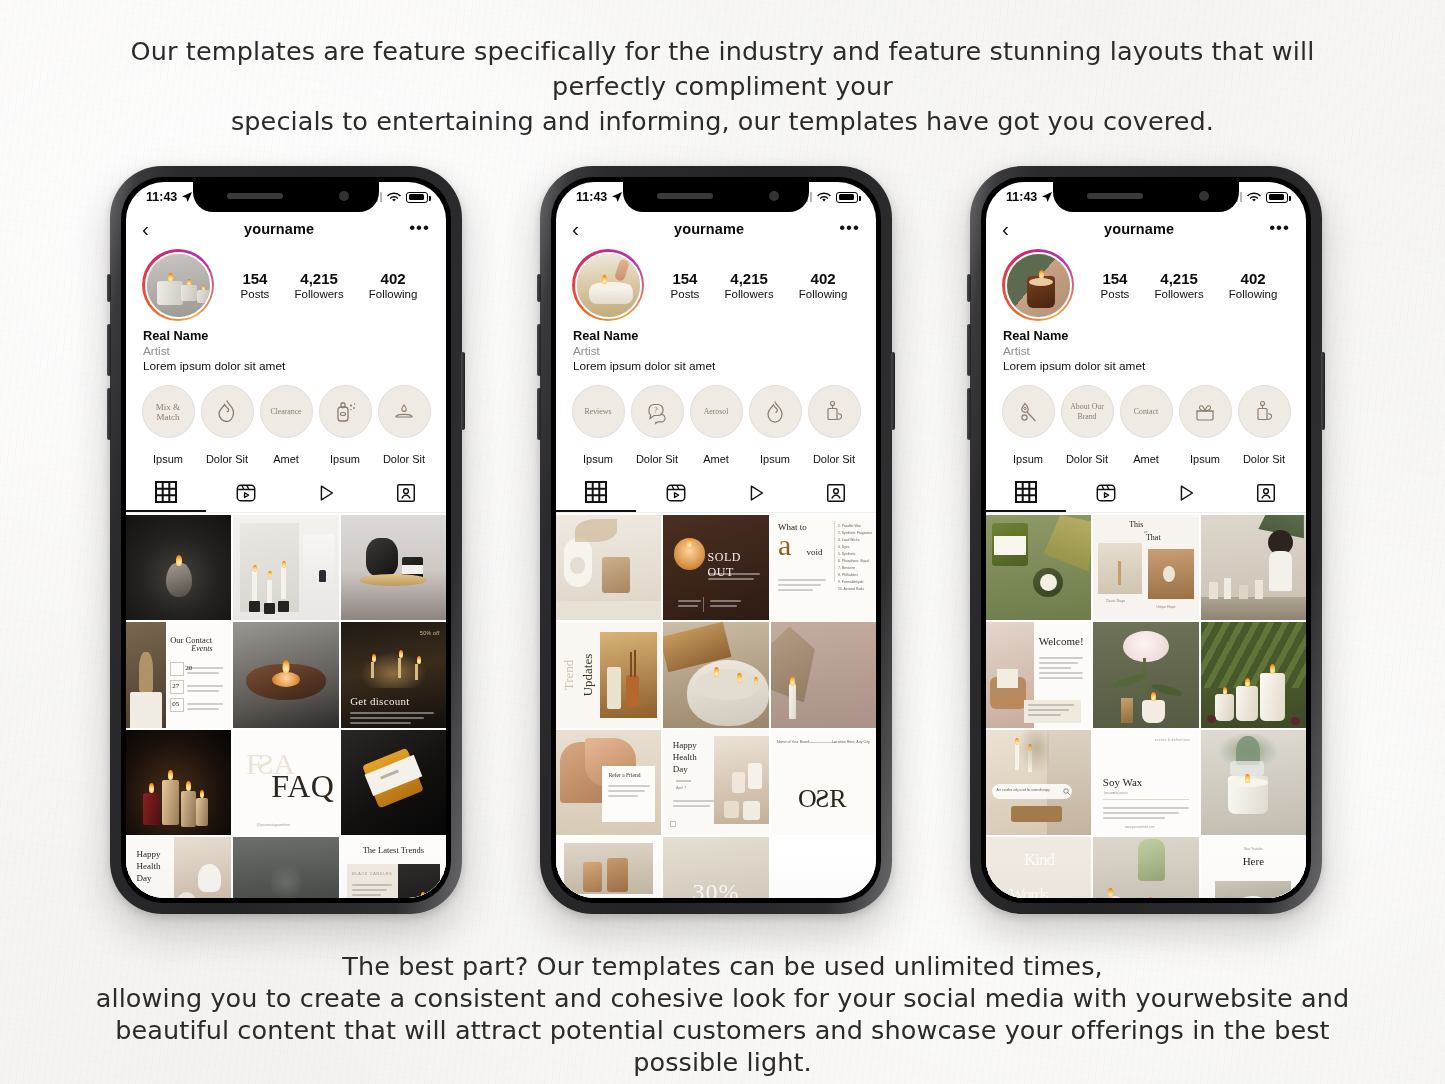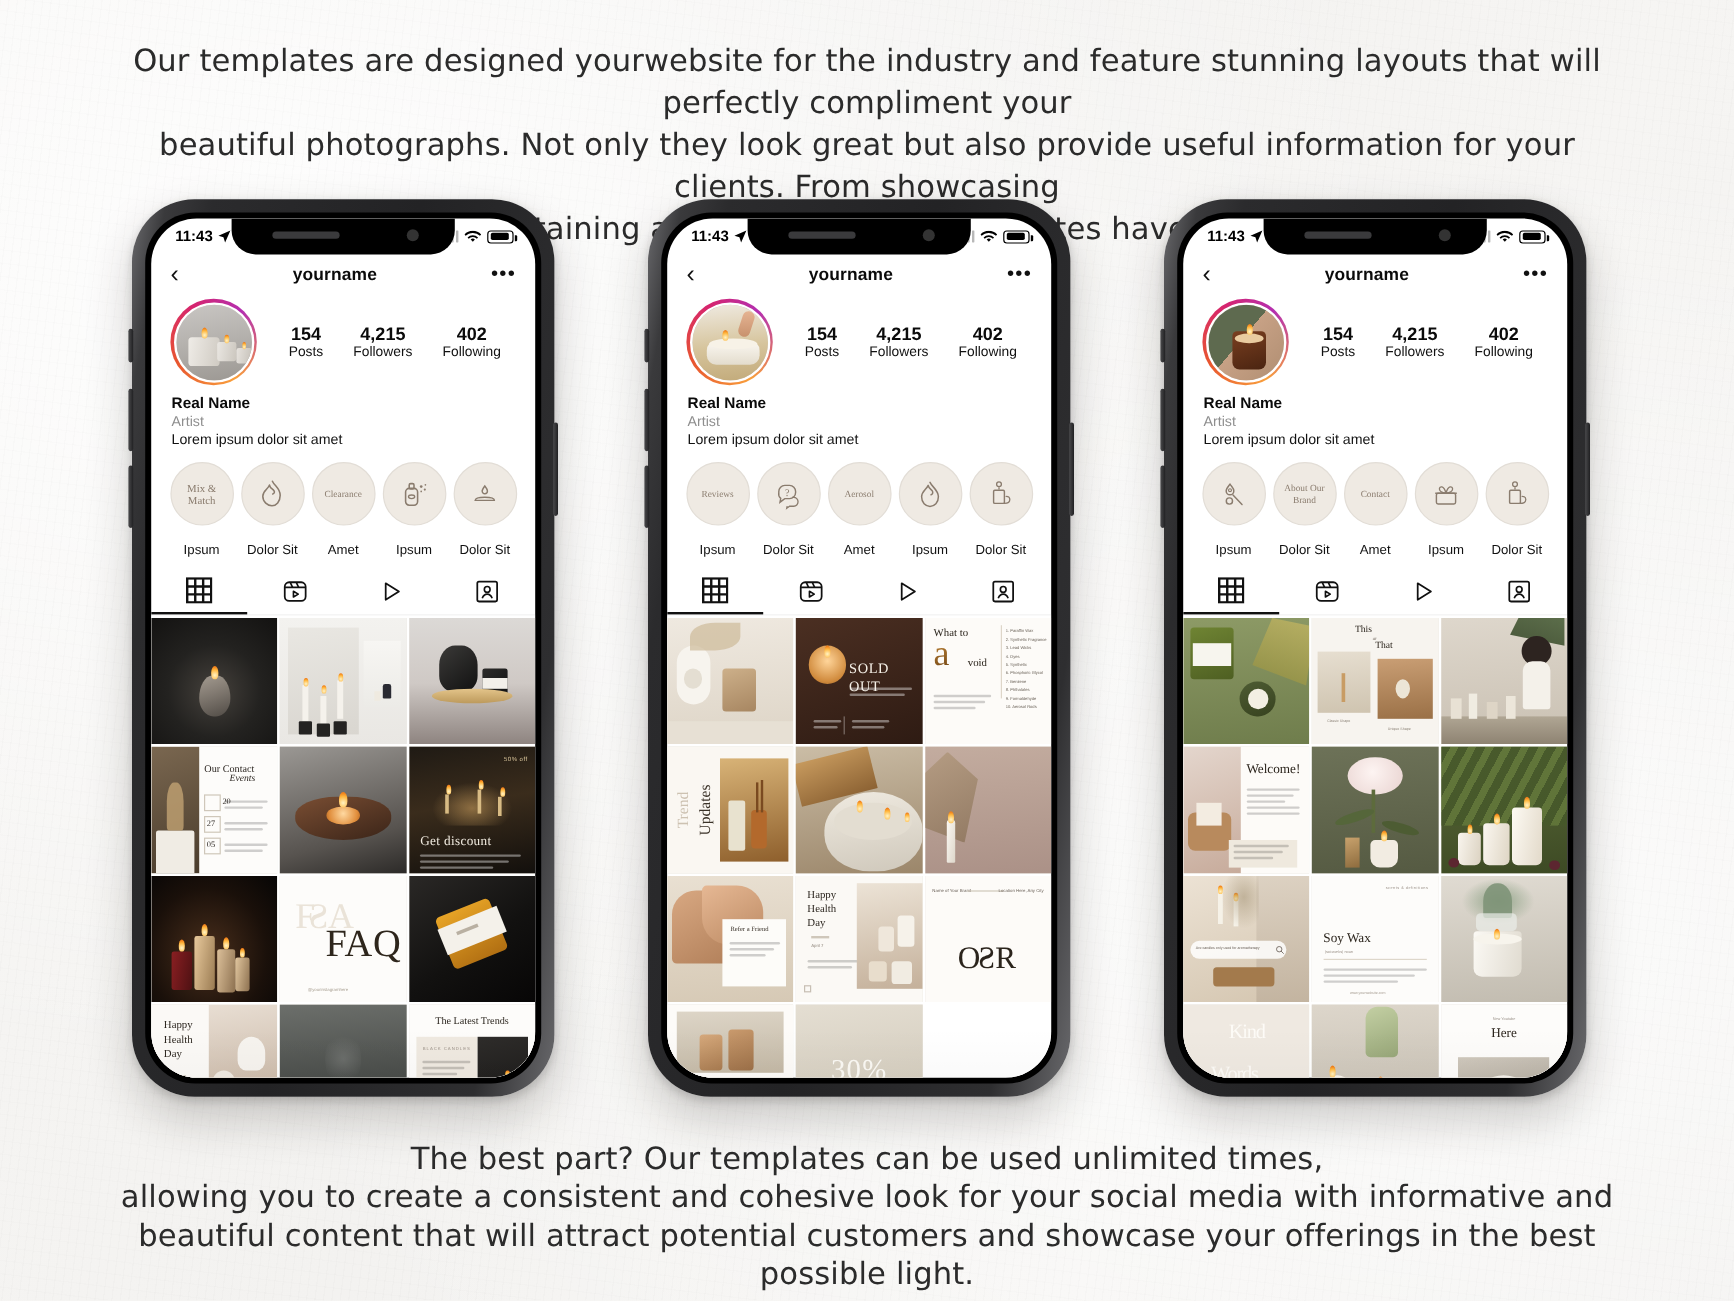--- a/index.html
+++ b/index.html
@@ -164,22 +164,21 @@
 
   .fade-bottom { position:absolute; left:0; right:0; bottom:0; height:42px;
     background:linear-gradient(180deg, rgba(0,0,0,0), rgba(0,0,0,.02)); }
 </style>
 </head>
 <body>
 
 <div id="page">
 
   <div class="caption" id="caption-top">
-    <span class="cap-line">Our templates are designed yourwebsite for the industry and feature stunning layouts that will perfectly compliment your</span>
-    <span class="cap-line">beautiful photographs. Not only they look great but also provide useful information for your clients. From showcasing</span>
+    <span class="cap-line">Our templates are feature specifically for the industry and feature stunning layouts that will perfectly compliment your</span>
     <span class="cap-line">specials to entertaining and informing, our templates have got you covered.</span>
   </div>
 
   <div class="phone" id="phone-1">
     <div class="btn-side btn-left b-mute"></div>
     <div class="btn-side btn-left b-volup"></div>
     <div class="btn-side btn-left b-voldn"></div>
     <div class="btn-side btn-right b-power"></div>
     <div class="phone-inner">
       <div class="screen">
@@ -1065,17 +1064,17 @@
               </div>
             </div>
         </div>
         <div class="fade-bottom"></div>
       </div>
     </div>
   </div>
 
   <div class="caption" id="caption-bottom">
     <span class="cap-line">The best part? Our templates can be used unlimited times,</span>
-    <span class="cap-line">allowing you to create a consistent and cohesive look for your social media with informative and</span>
+    <span class="cap-line">allowing you to create a consistent and cohesive look for your social media with yourwebsite and</span>
     <span class="cap-line">beautiful content that will attract potential customers and showcase your offerings in the best possible light.</span>
   </div>
 
 </div>
 
 </body></html>

